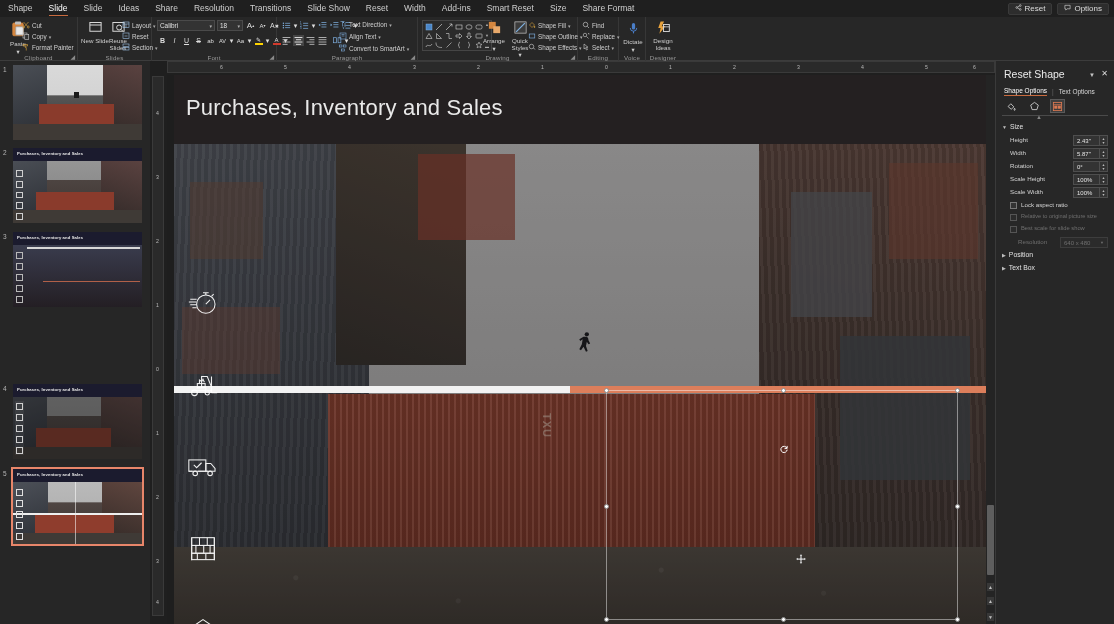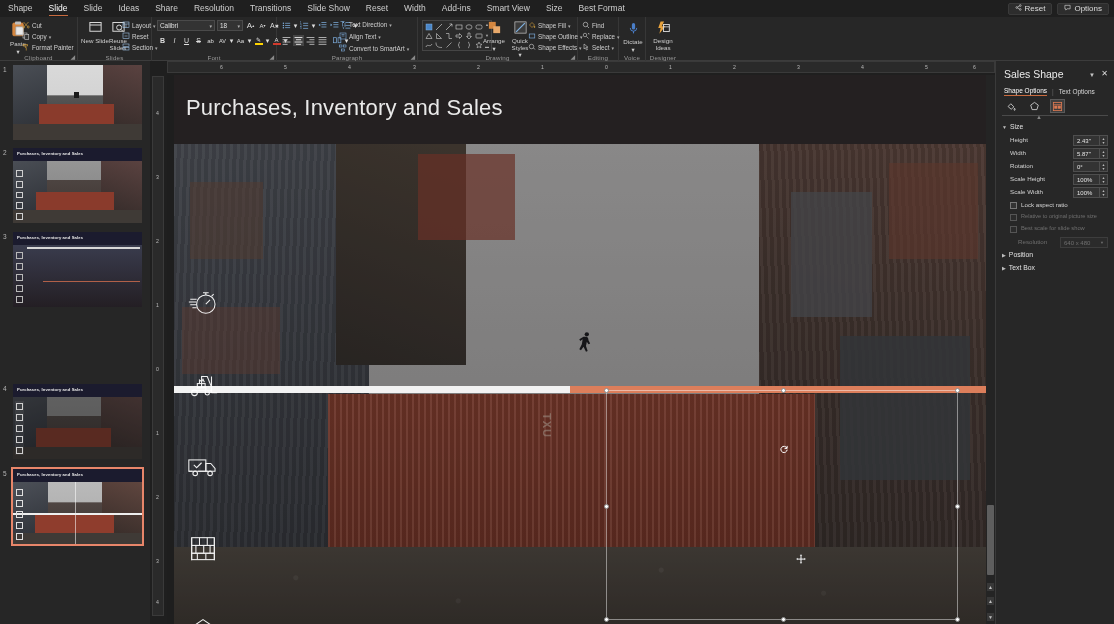--- a/index.html
+++ b/index.html
@@ -128,23 +128,23 @@
     <div class="tab active"><span>Slide</span></div>
     <div class="tab"><span>Slide</span></div>
     <div class="tab"><span>Ideas</span></div>
     <div class="tab"><span>Share</span></div>
     <div class="tab"><span>Resolution</span></div>
     <div class="tab"><span>Transitions</span></div>
     <div class="tab"><span>Slide Show</span></div>
     <div class="tab"><span>Reset</span></div>
     <div class="tab"><span>Width</span></div>
     <div class="tab"><span>Add-ins</span></div>
-    <div class="tab"><span>Smart View</span></div>
+    <div class="tab"><span>Smart Reset</span></div>
     <div class="tab"><span>Size</span></div>
-    <div class="tab"><span>Best Format</span></div>
+    <div class="tab"><span>Share Format</span></div>
     <div class="tab-spacer"></div>
     <div class="topbtn">
       <span><svg viewBox="0 0 16 16" fill="none" stroke="#dcdcdc" stroke-width="1.4">
             <circle cx="12" cy="3.5" r="2"></circle>
             <circle cx="4" cy="8" r="2"></circle>
             <circle cx="12" cy="12.5" r="2"></circle>
             <path d="M5.8 7 10.2 4.6M5.8 9l4.4 2.4"></path>
           </svg></span>
       <span>Reset</span>
     </div>
@@ -848,21 +848,21 @@
 
     <div class="vscroll">
       <div class="vthumb" style="top:430px; height:70px;"></div>
       <div class="scbtn" style="top:508px;">▲</div>
       <div class="scbtn" style="top:522px;">▲</div>
       <div class="scbtn" style="top:538px;">▼</div>
     </div>
   </div>
 
   <div class="pane">
-    <div class="panehead">Sales Shape</div>
+    <div class="panehead">Reset Shape</div>
     <div class="panedd">▼</div>
     <div class="paneclose">✕</div>
 
     <div class="panetabs">
       <span class="panetab act">Shape Options</span>
       <span class="panediv">|</span>
       <span class="panetab">Text Options</span>
     </div>
 
     <div class="icontabs">

